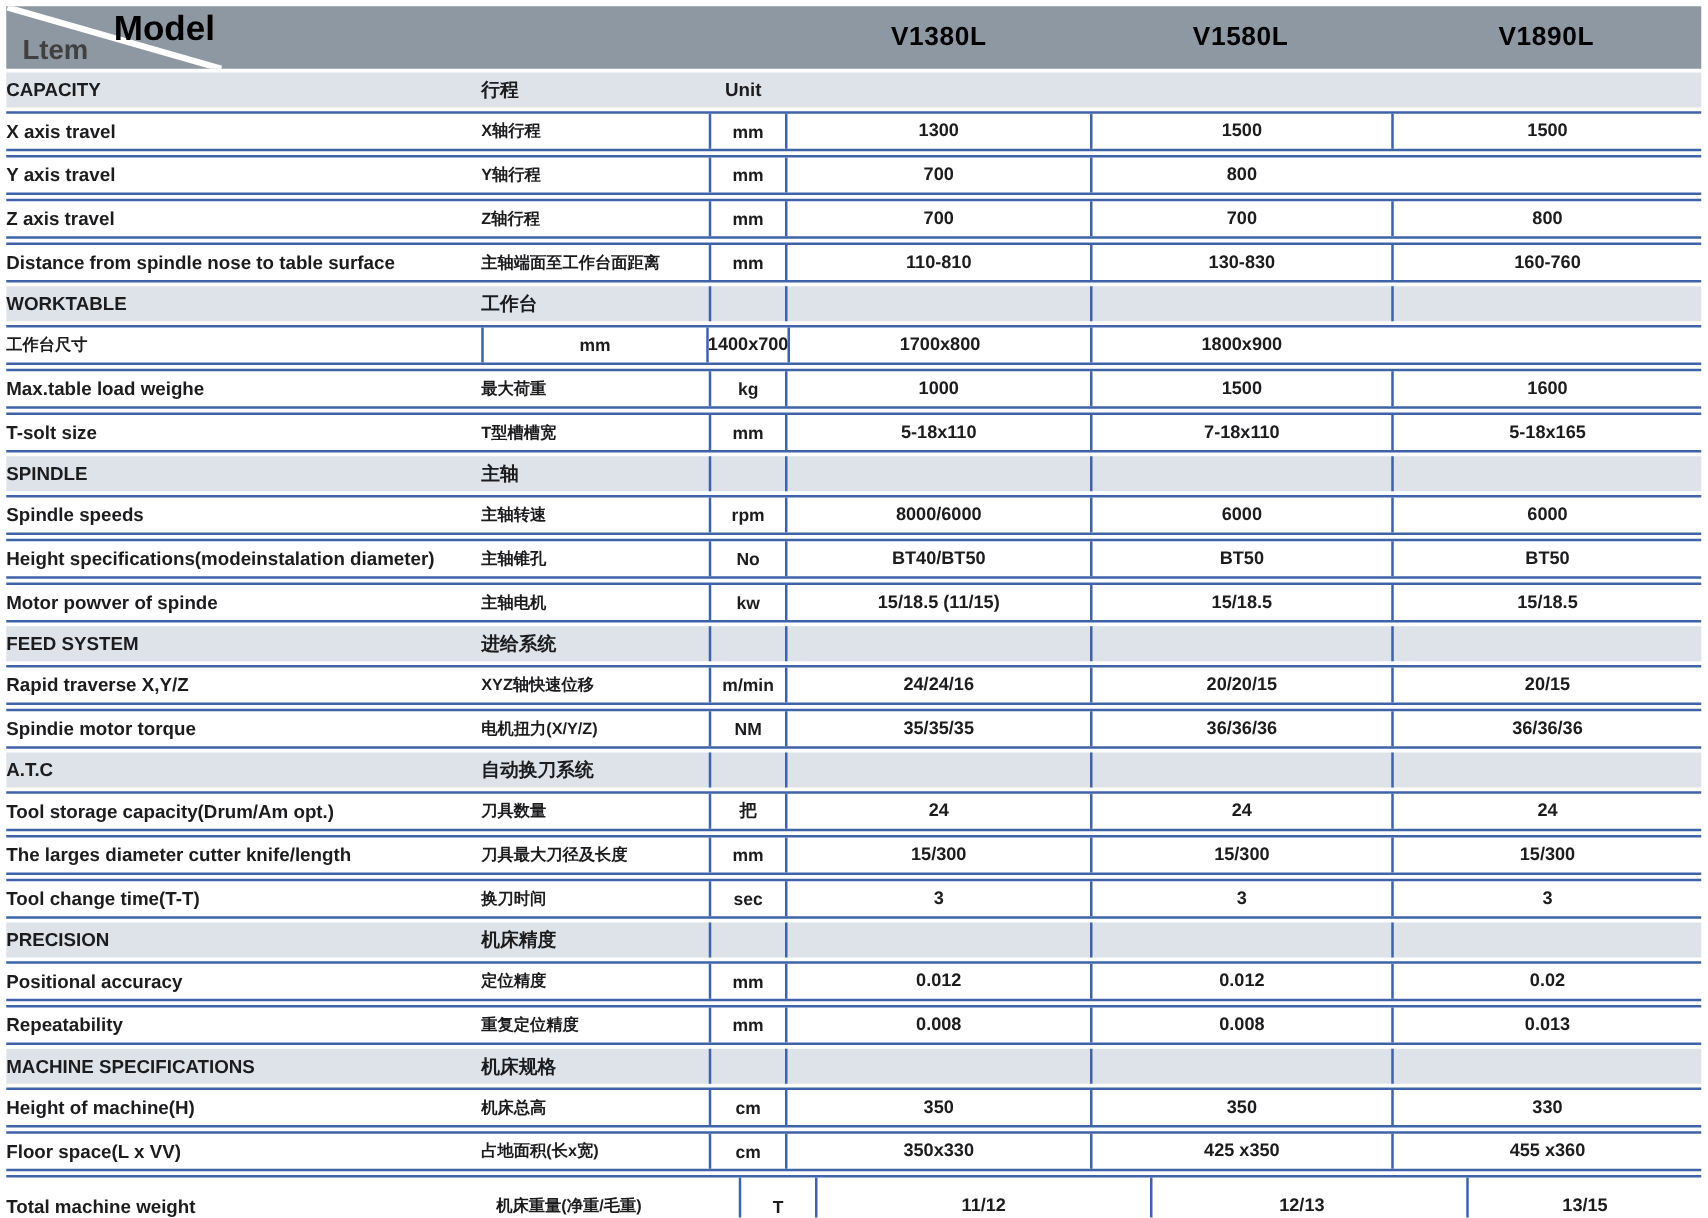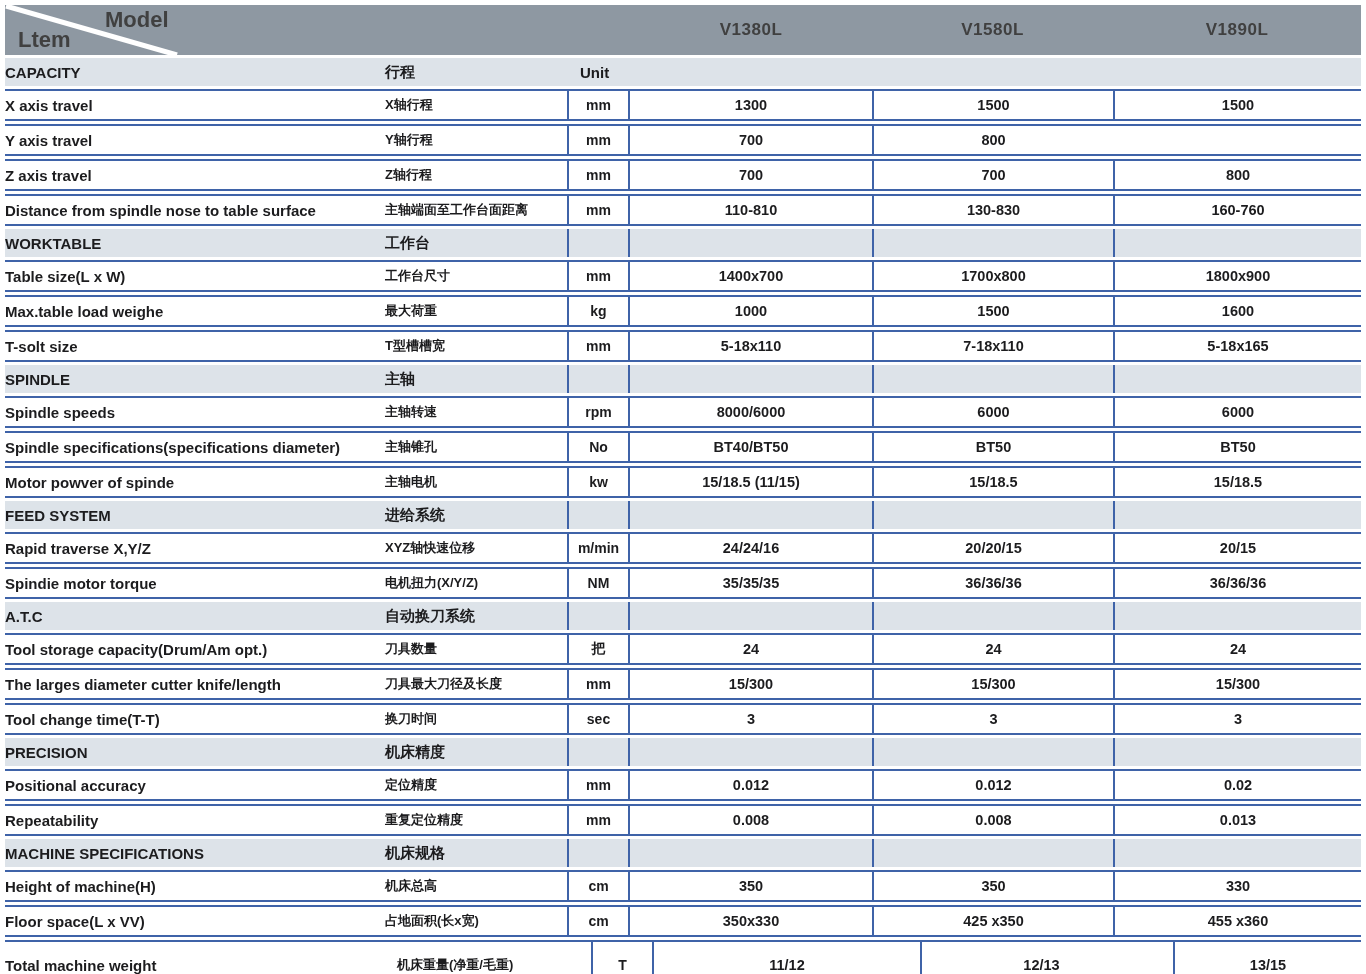--- a/index.html
+++ b/index.html
@@ -25,30 +25,30 @@
     grid-template-columns:380px 182px 63px 242px 241px 1fr;
     align-items:stretch;
   }
   .cell{display:flex;align-items:center;height:100%;}
 
   
   .header-band{height:50px;background:var(--hdr);}
   .corner-cell{grid-column:1 / 4;position:relative;}
   .corner-cell svg{position:absolute;left:0;top:0;}
   .corner-top{
-    position:absolute;left:100px;top:2px;
-    color:#404040;font-size:22px;font-weight:700;
+    position:absolute;left:86px;top:2px;
+    color:#000000;font-size:28px;font-weight:700;
   }
   .corner-bottom{
     position:absolute;left:13px;top:22px;
     color:#404040;font-size:22px;font-weight:700;
   }
   .model-cell{
-    justify-content:center;color:#404040;
-    font-size:17px;font-weight:700;letter-spacing:.5px;
+    justify-content:center;color:#000000;
+    font-size:21px;font-weight:700;letter-spacing:.5px;
   }
 
   
   .section-row{background:var(--sec);height:28px;}
   .section-row .c-en{font-weight:800;font-size:15px;}
   .section-row .c-cn{font-weight:800;font-size:15px;}
   .section-row .c-unit{justify-content:flex-start;padding-left:13px;font-weight:800;font-size:15px;}
   .section-row .c-unit{border-left:2px solid var(--line);border-right:2px solid var(--line);}
   .section-row .c-val + .c-val{border-left:2px solid var(--line);}
   .section-row.no-vlines .c-unit{border-left:none;border-right:none;}
@@ -136,21 +136,20 @@
   <div class="row section-row">
     <div class="cell c-en">WORKTABLE</div>
     <div class="cell c-cn">工作台</div>
     <div class="cell c-unit"></div>
     <div class="cell c-val"></div>
     <div class="cell c-val"></div>
     <div class="cell c-val"></div>
   </div>
 
   <div class="row data-row">
-    <div class="cell c-en">Table size(L x W)</div>
     <div class="cell c-cn">工作台尺寸</div>
     <div class="cell c-unit">mm</div>
     <div class="cell c-val">1400x700</div>
     <div class="cell c-val">1700x800</div>
     <div class="cell c-val">1800x900</div>
   </div>
 
   <div class="row data-row">
     <div class="cell c-en">Max.table load weighe</div>
     <div class="cell c-cn">最大荷重</div>
@@ -181,21 +180,21 @@
   <div class="row data-row">
     <div class="cell c-en">Spindle speeds</div>
     <div class="cell c-cn">主轴转速</div>
     <div class="cell c-unit">rpm</div>
     <div class="cell c-val">8000/6000</div>
     <div class="cell c-val">6000</div>
     <div class="cell c-val">6000</div>
   </div>
 
   <div class="row data-row">
-    <div class="cell c-en">Spindle specifications(specifications diameter)</div>
+    <div class="cell c-en">Height specifications(modeinstalation diameter)</div>
     <div class="cell c-cn">主轴锥孔</div>
     <div class="cell c-unit">No</div>
     <div class="cell c-val">BT40/BT50</div>
     <div class="cell c-val">BT50</div>
     <div class="cell c-val">BT50</div>
   </div>
 
   <div class="row data-row">
     <div class="cell c-en">Motor powver of spinde</div>
     <div class="cell c-cn">主轴电机</div>

